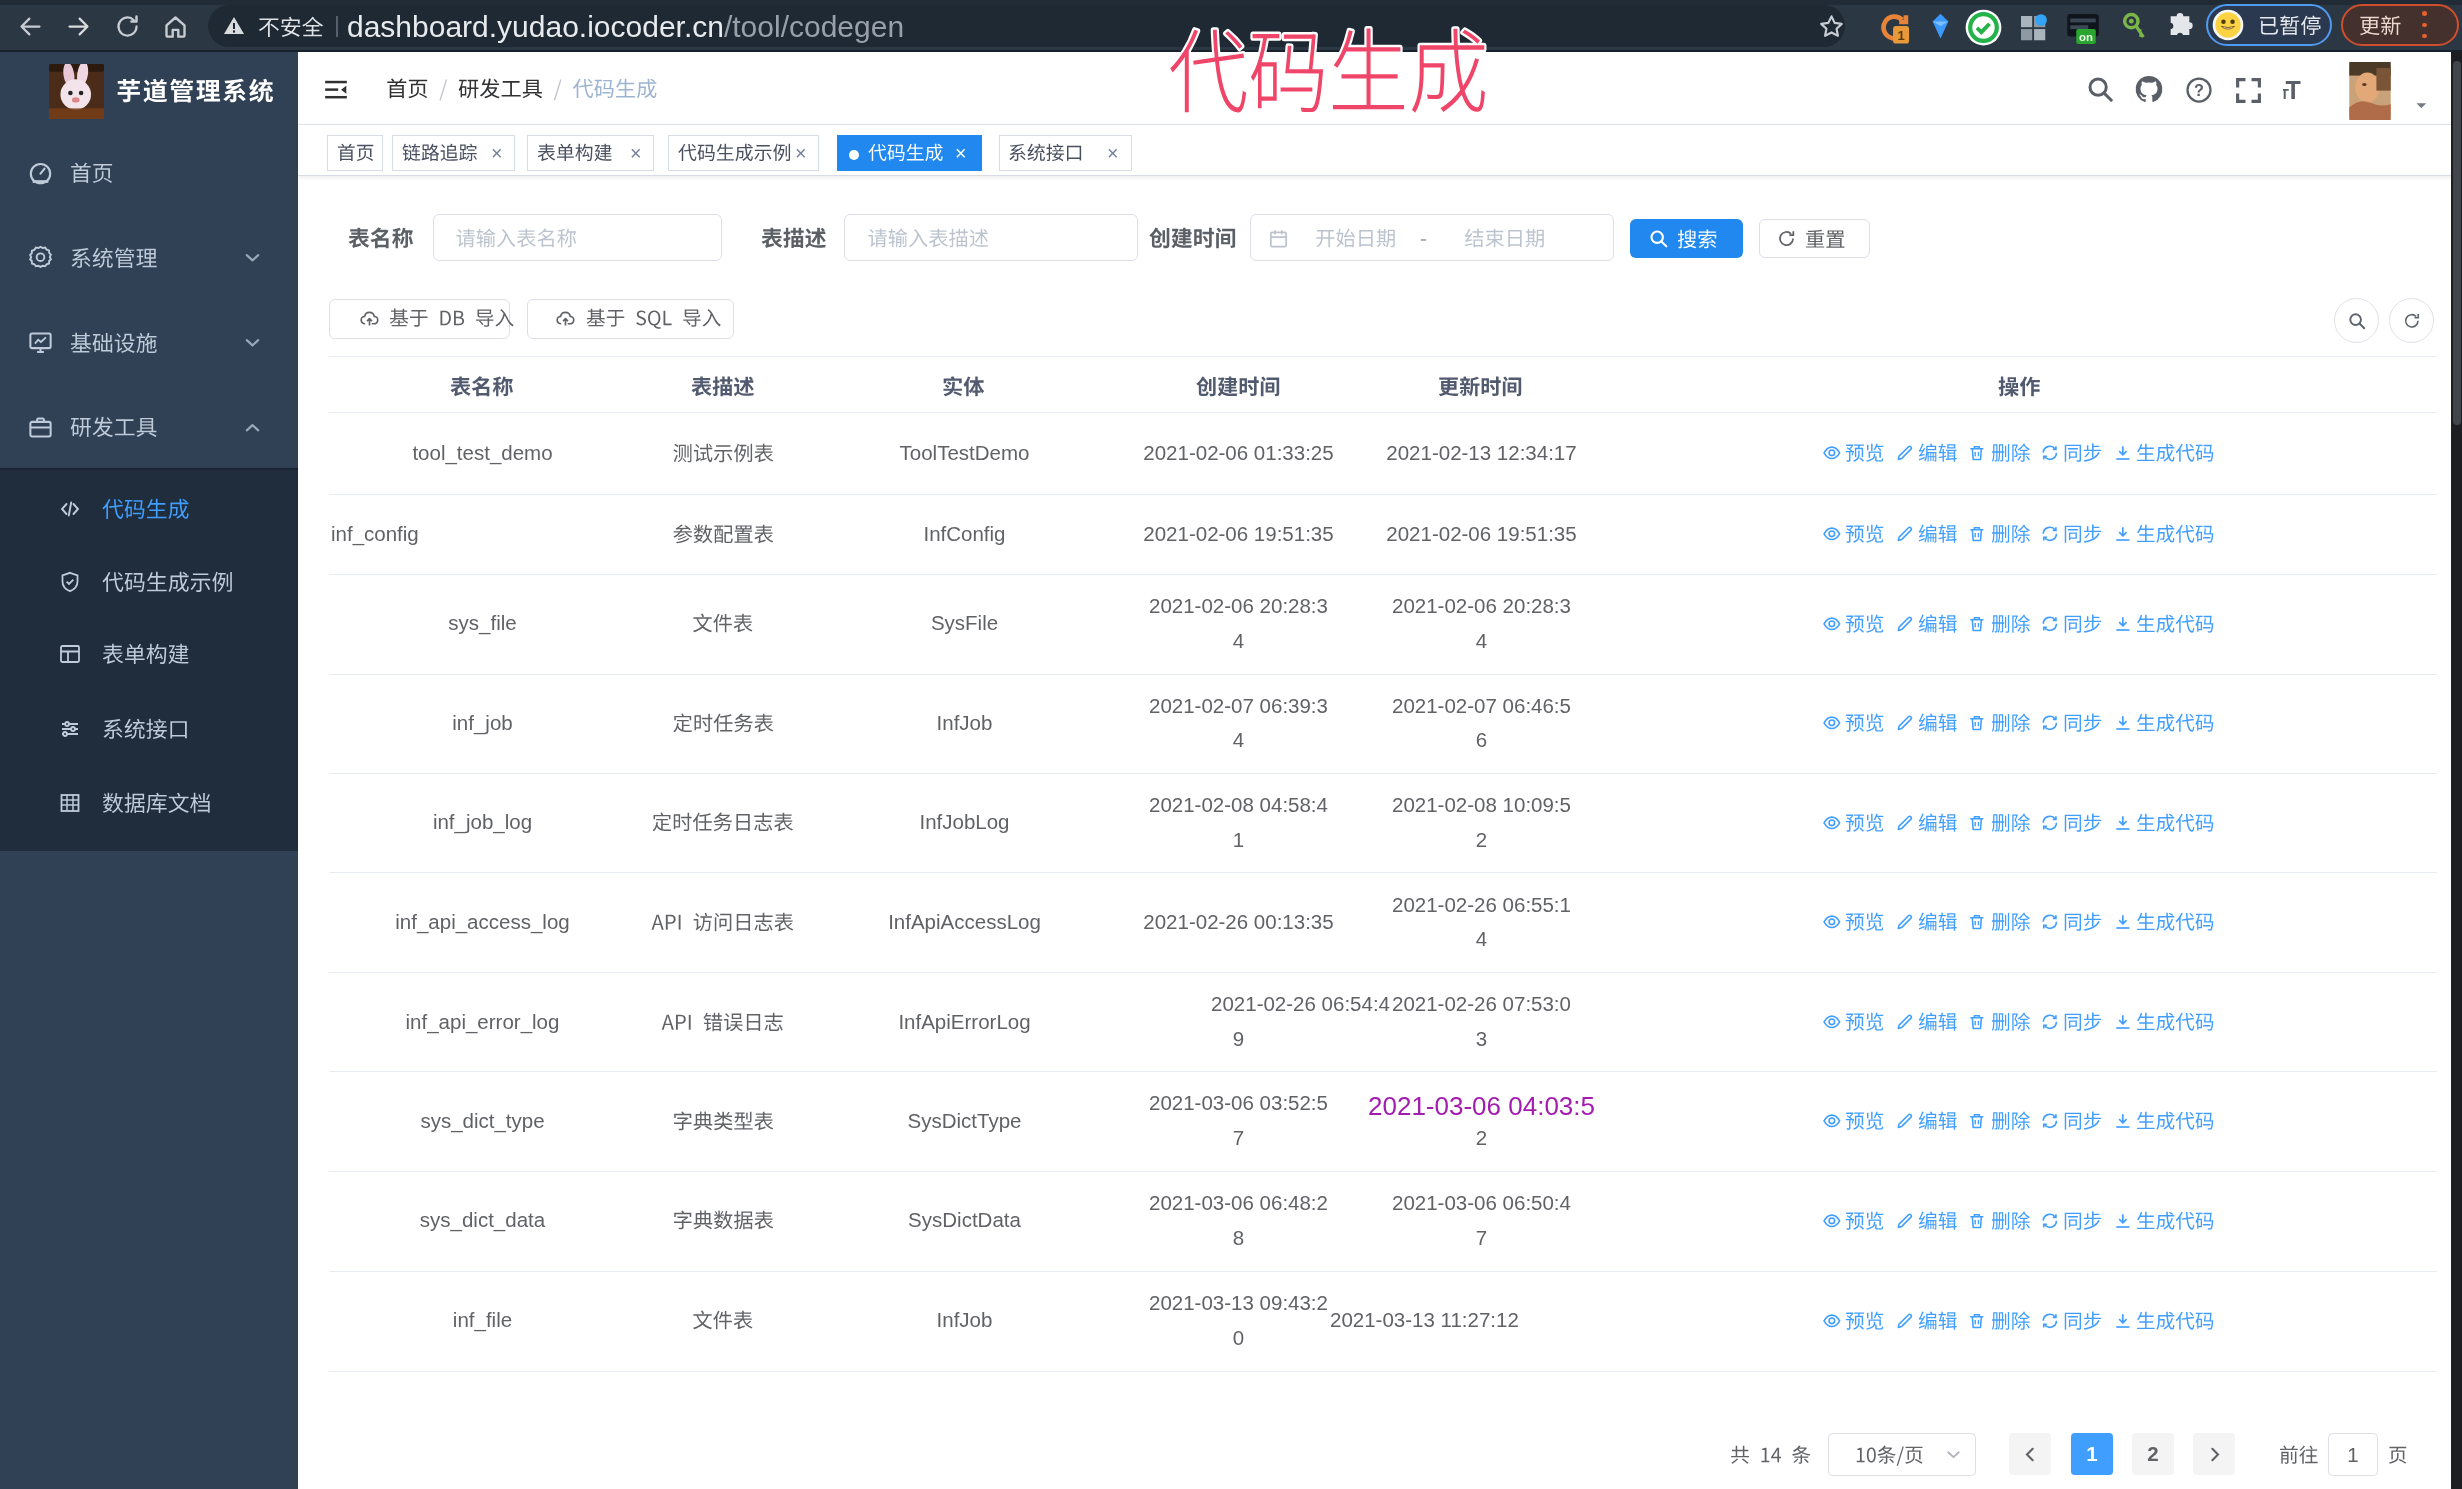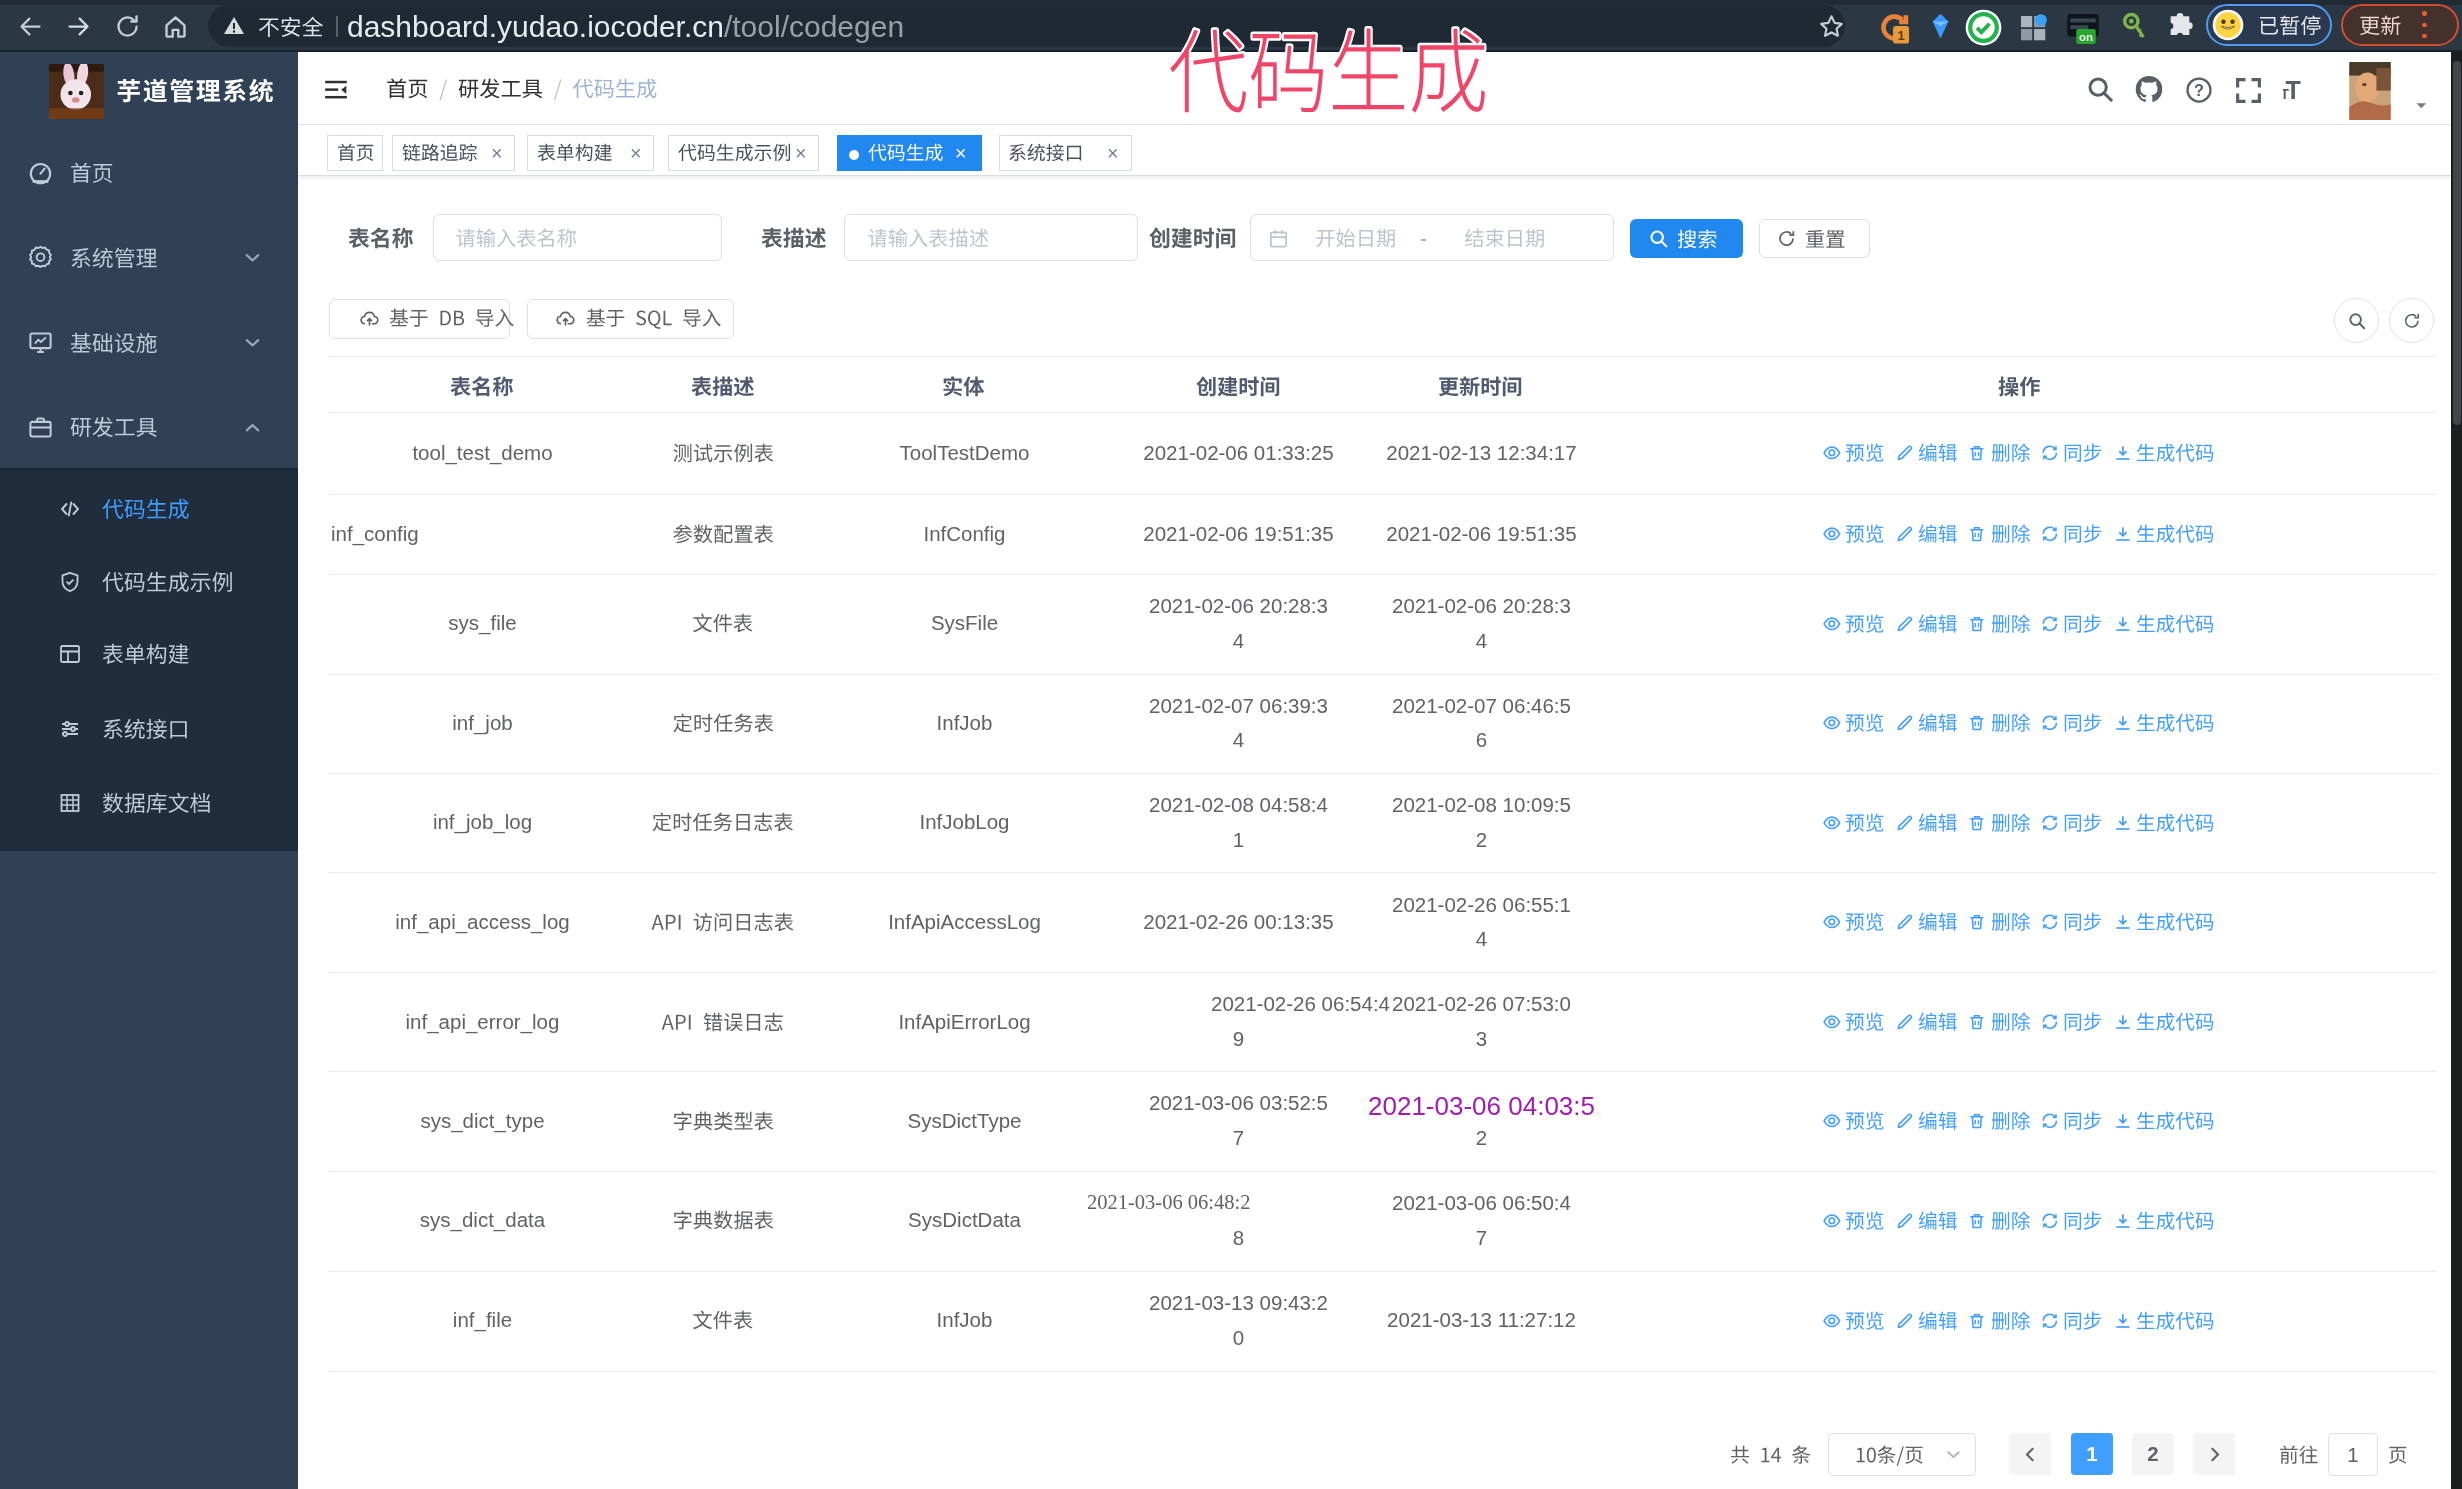--- a/index.html
+++ b/index.html
@@ -1233,21 +1233,21 @@
 <svg style="position:absolute;left:672px;top:1208px;" width="104" height="24" viewBox="0 0 137 32">
     <g fill="#606266" transform="translate(0,26.2) scale(0.027,-0.027)">
       <use href="#qr5b57" x="0"></use>
       <use href="#qr5178" x="1000"></use>
       <use href="#qr6570" x="2000"></use>
       <use href="#qr636e" x="3000"></use>
       <use href="#qr8868" x="4000"></use>
     </g>
   </svg>
 <div style="position:absolute;left:813px;top:1208px;width:303px;text-align:center;font-size:20.5px;color:#606266;font-family:Liberation Sans">SysDictData</div>
-<div style="position:absolute;left:1087px;top:1191px;width:303px;font-size:20.5px;color:#606266;font-family:Liberation Serif, serif">2021-03-06 06:48:2</div>
+<div style="position:absolute;left:1087px;top:1191px;width:303px;text-align:center;font-size:20.5px;color:#606266;font-family:Liberation Sans, sans-serif">2021-03-06 06:48:2</div>
 <div style="position:absolute;left:1087px;top:1226px;width:303px;text-align:center;font-size:20.5px;color:#606266;font-family:Liberation Sans">8</div>
 <div style="position:absolute;left:1330px;top:1191px;width:303px;text-align:center;font-size:20.5px;color:#606266;font-family:Liberation Sans">2021-03-06 06:50:4</div>
 <div style="position:absolute;left:1330px;top:1226px;width:303px;text-align:center;font-size:20.5px;color:#606266;font-family:Liberation Sans">7</div>
 <svg style="position:absolute;left:1822px;top:1211px;" width="19.7" height="19.7" viewBox="0 0 24 24">
     <path d="M12 5C6.5 5 2.5 12 2.5 12S6.5 19 12 19s9.5-7 9.5-7S17.5 5 12 5z" fill="none" stroke="#409eff" stroke-width="1.9"></path>
     <circle cx="12" cy="12" r="3.4" fill="none" stroke="#409eff" stroke-width="1.9"></circle>
   </svg>
 <svg style="position:absolute;left:1845px;top:1209px;" width="41" height="23.5" viewBox="0 0 54 31">
     <g fill="#409eff" transform="translate(0,25.3) scale(0.026,-0.026)">
       <use href="#qr9884" x="0"></use>
@@ -1300,21 +1300,21 @@
 <svg style="position:absolute;left:692px;top:1308px;" width="63" height="24" viewBox="0 0 83 32">
     <g fill="#606266" transform="translate(0,26.2) scale(0.027,-0.027)">
       <use href="#qr6587" x="0"></use>
       <use href="#qr4ef6" x="1000"></use>
       <use href="#qr8868" x="2000"></use>
     </g>
   </svg>
 <div style="position:absolute;left:813px;top:1308px;width:303px;text-align:center;font-size:20.5px;color:#606266;font-family:Liberation Sans">InfJob</div>
 <div style="position:absolute;left:1087px;top:1291px;width:303px;text-align:center;font-size:20.5px;color:#606266;font-family:Liberation Sans">2021-03-13 09:43:2</div>
 <div style="position:absolute;left:1087px;top:1326px;width:303px;text-align:center;font-size:20.5px;color:#606266;font-family:Liberation Sans">0</div>
-<div style="position:absolute;left:1330px;top:1308px;width:303px;text-align:center;font-size:20.5px;color:#606266;font-family:Liberation Sans">2021-03-13 11:27:12</div>
+<div style="position:absolute;left:1330px;top:1308px;width:303px;font-size:20.5px;color:#606266;font-family:Liberation Sans">2021-03-13 11:27:12</div>
 <svg style="position:absolute;left:1822px;top:1311px;" width="19.7" height="19.7" viewBox="0 0 24 24">
     <path d="M12 5C6.5 5 2.5 12 2.5 12S6.5 19 12 19s9.5-7 9.5-7S17.5 5 12 5z" fill="none" stroke="#409eff" stroke-width="1.9"></path>
     <circle cx="12" cy="12" r="3.4" fill="none" stroke="#409eff" stroke-width="1.9"></circle>
   </svg>
 <svg style="position:absolute;left:1845px;top:1309px;" width="41" height="23.5" viewBox="0 0 54 31">
     <g fill="#409eff" transform="translate(0,25.3) scale(0.026,-0.026)">
       <use href="#qr9884" x="0"></use>
       <use href="#qr89c8" x="1000"></use>
     </g>
   </svg>

